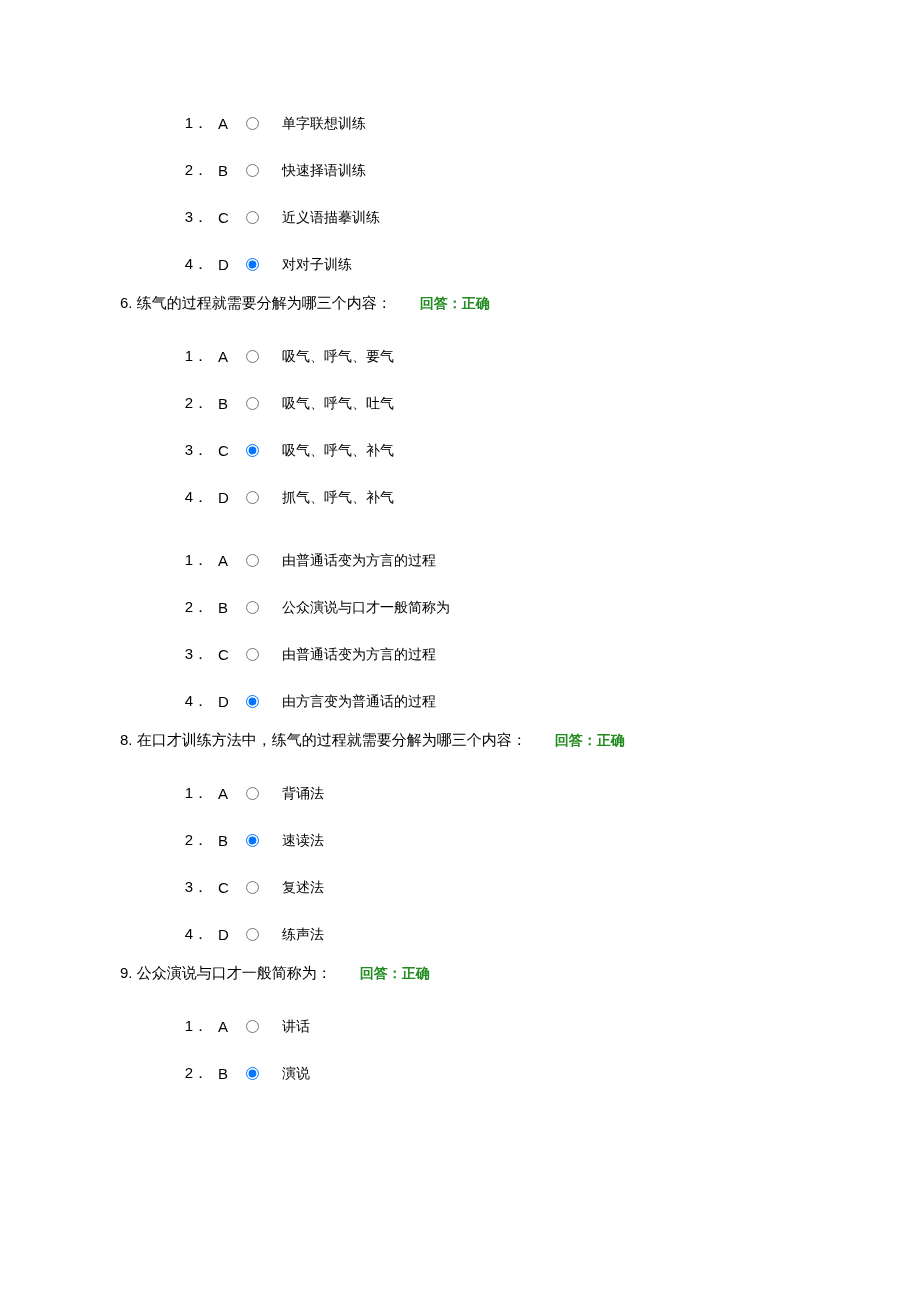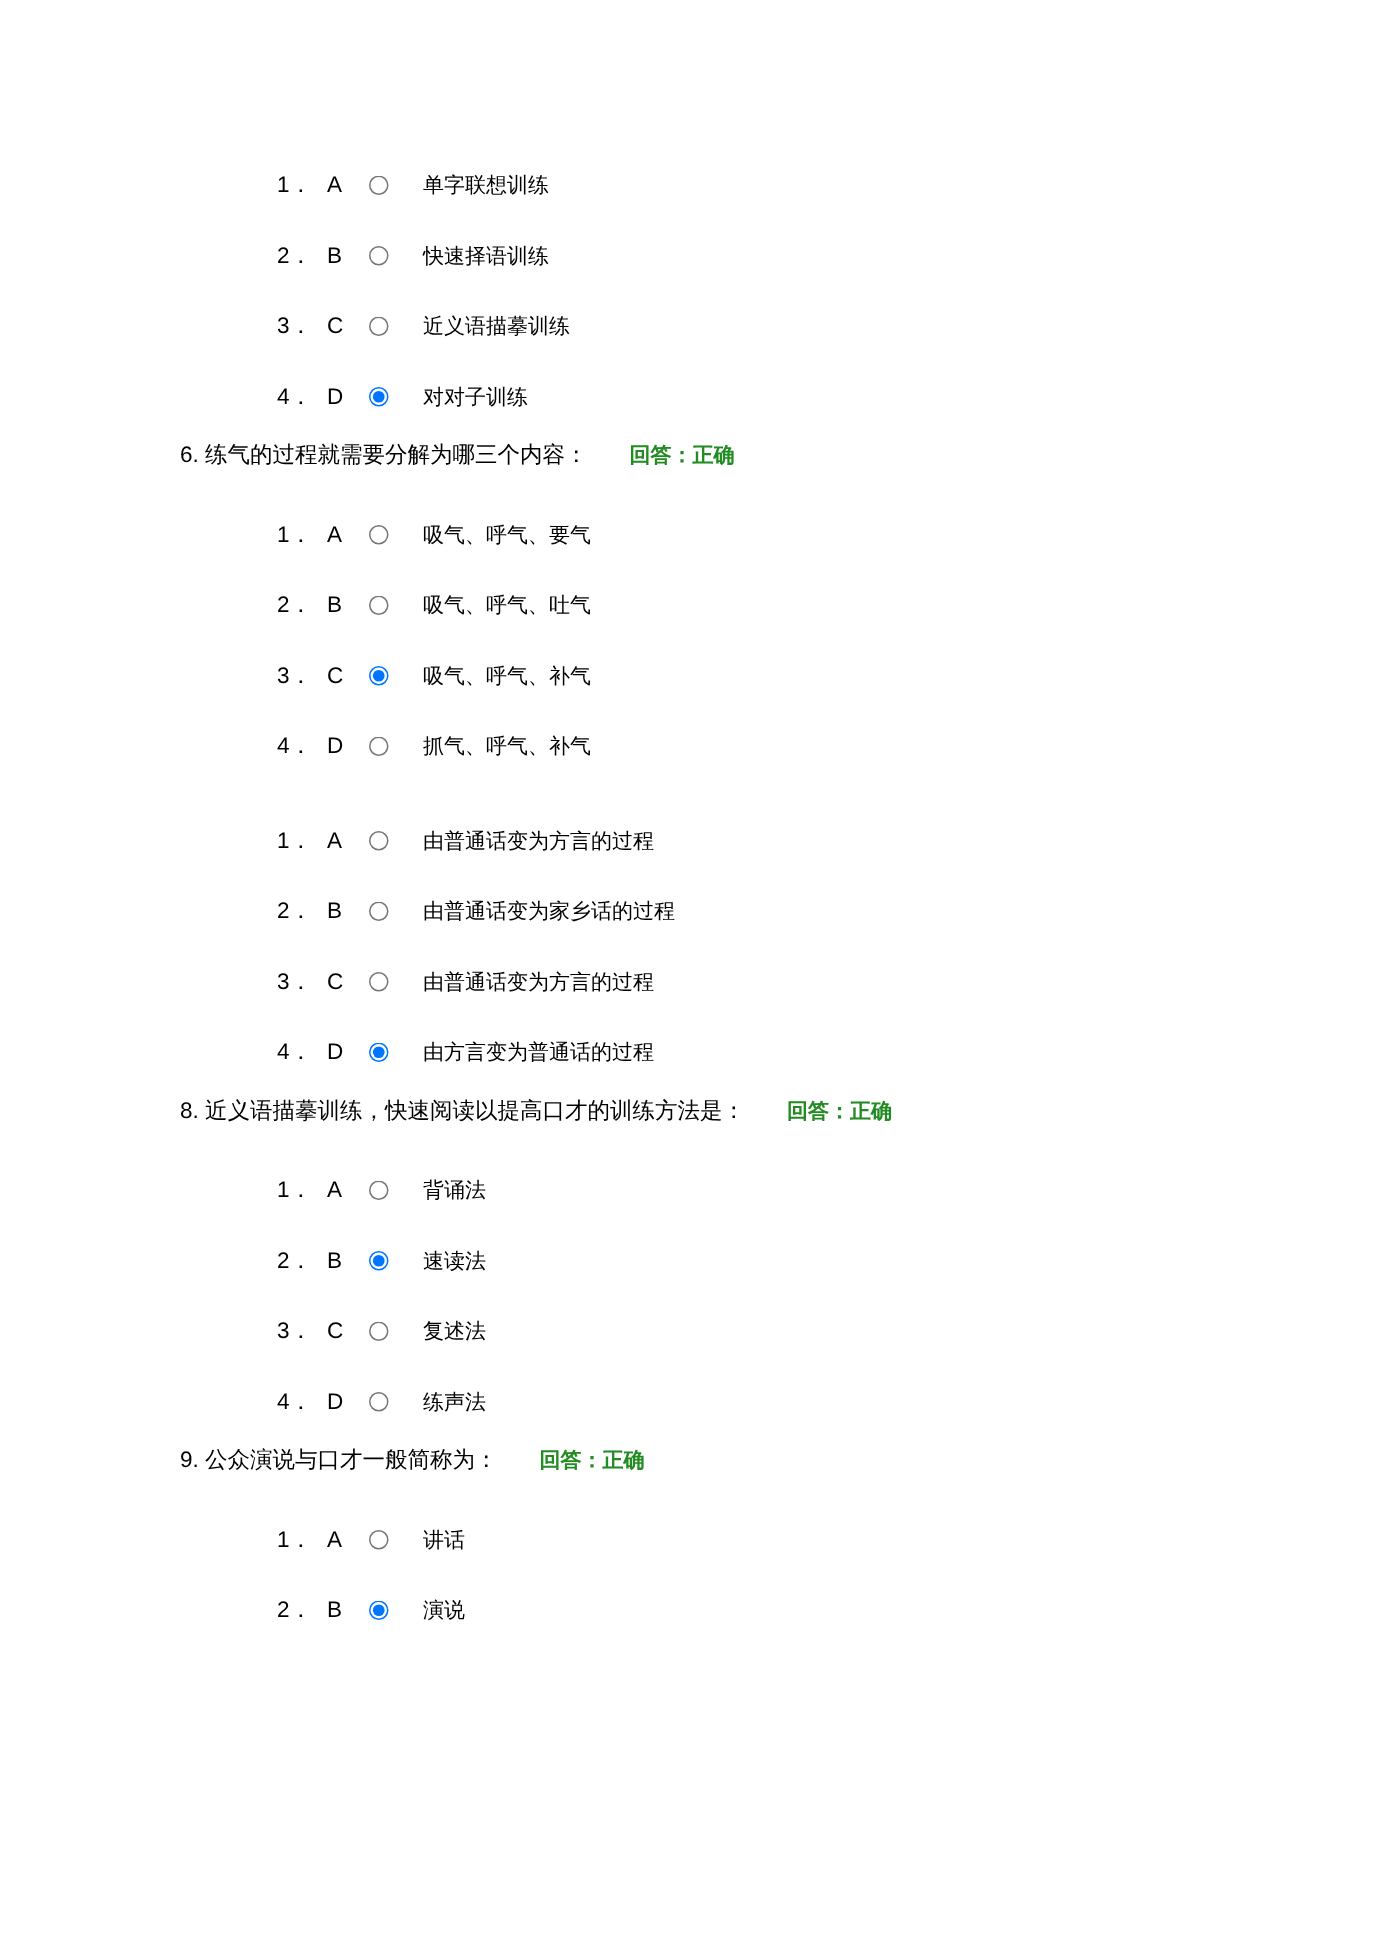--- a/index.html
+++ b/index.html
@@ -155,40 +155,40 @@
           <input type="radio" name="q2" style="">
         </span>
         <span class="option-text">由普通话变为方言的过程</span>
       </div>
       <div class="option-row">
         <span class="option-index">2．</span>
         <span class="option-letter">B</span>
         <span class="radio-wrap">
           <input type="radio" name="q2" style="">
         </span>
-        <span class="option-text">由普通话变为家乡话的过程</span>
+        <span class="option-text">公众演说与口才一般简称为</span>
       </div>
       <div class="option-row">
         <span class="option-index">3．</span>
         <span class="option-letter">C</span>
         <span class="radio-wrap">
           <input type="radio" name="q2" style="">
         </span>
         <span class="option-text">由普通话变为方言的过程</span>
       </div>
       <div class="option-row">
         <span class="option-index">4．</span>
         <span class="option-letter">D</span>
         <span class="radio-wrap">
           <input type="radio" name="q2" checked="" style="">
         </span>
         <span class="option-text">由方言变为普通话的过程</span>
       </div>
     </div>
-    <div class="question-line"><span class="q-num">8. </span><span class="q-text">近义语描摹训练，快速阅读以提高口才的训练方法是：</span><span class="feedback">回答：正确</span></div>
+    <div class="question-line"><span class="q-num">8. </span><span class="q-text">在口才训练方法中，练气的过程就需要分解为哪三个内容：</span><span class="feedback">回答：正确</span></div>
     <div class="gap"></div>
     <div class="options">
       <div class="option-row">
         <span class="option-index">1．</span>
         <span class="option-letter">A</span>
         <span class="radio-wrap">
           <input type="radio" name="q3" style="">
         </span>
         <span class="option-text">背诵法</span>
       </div>

